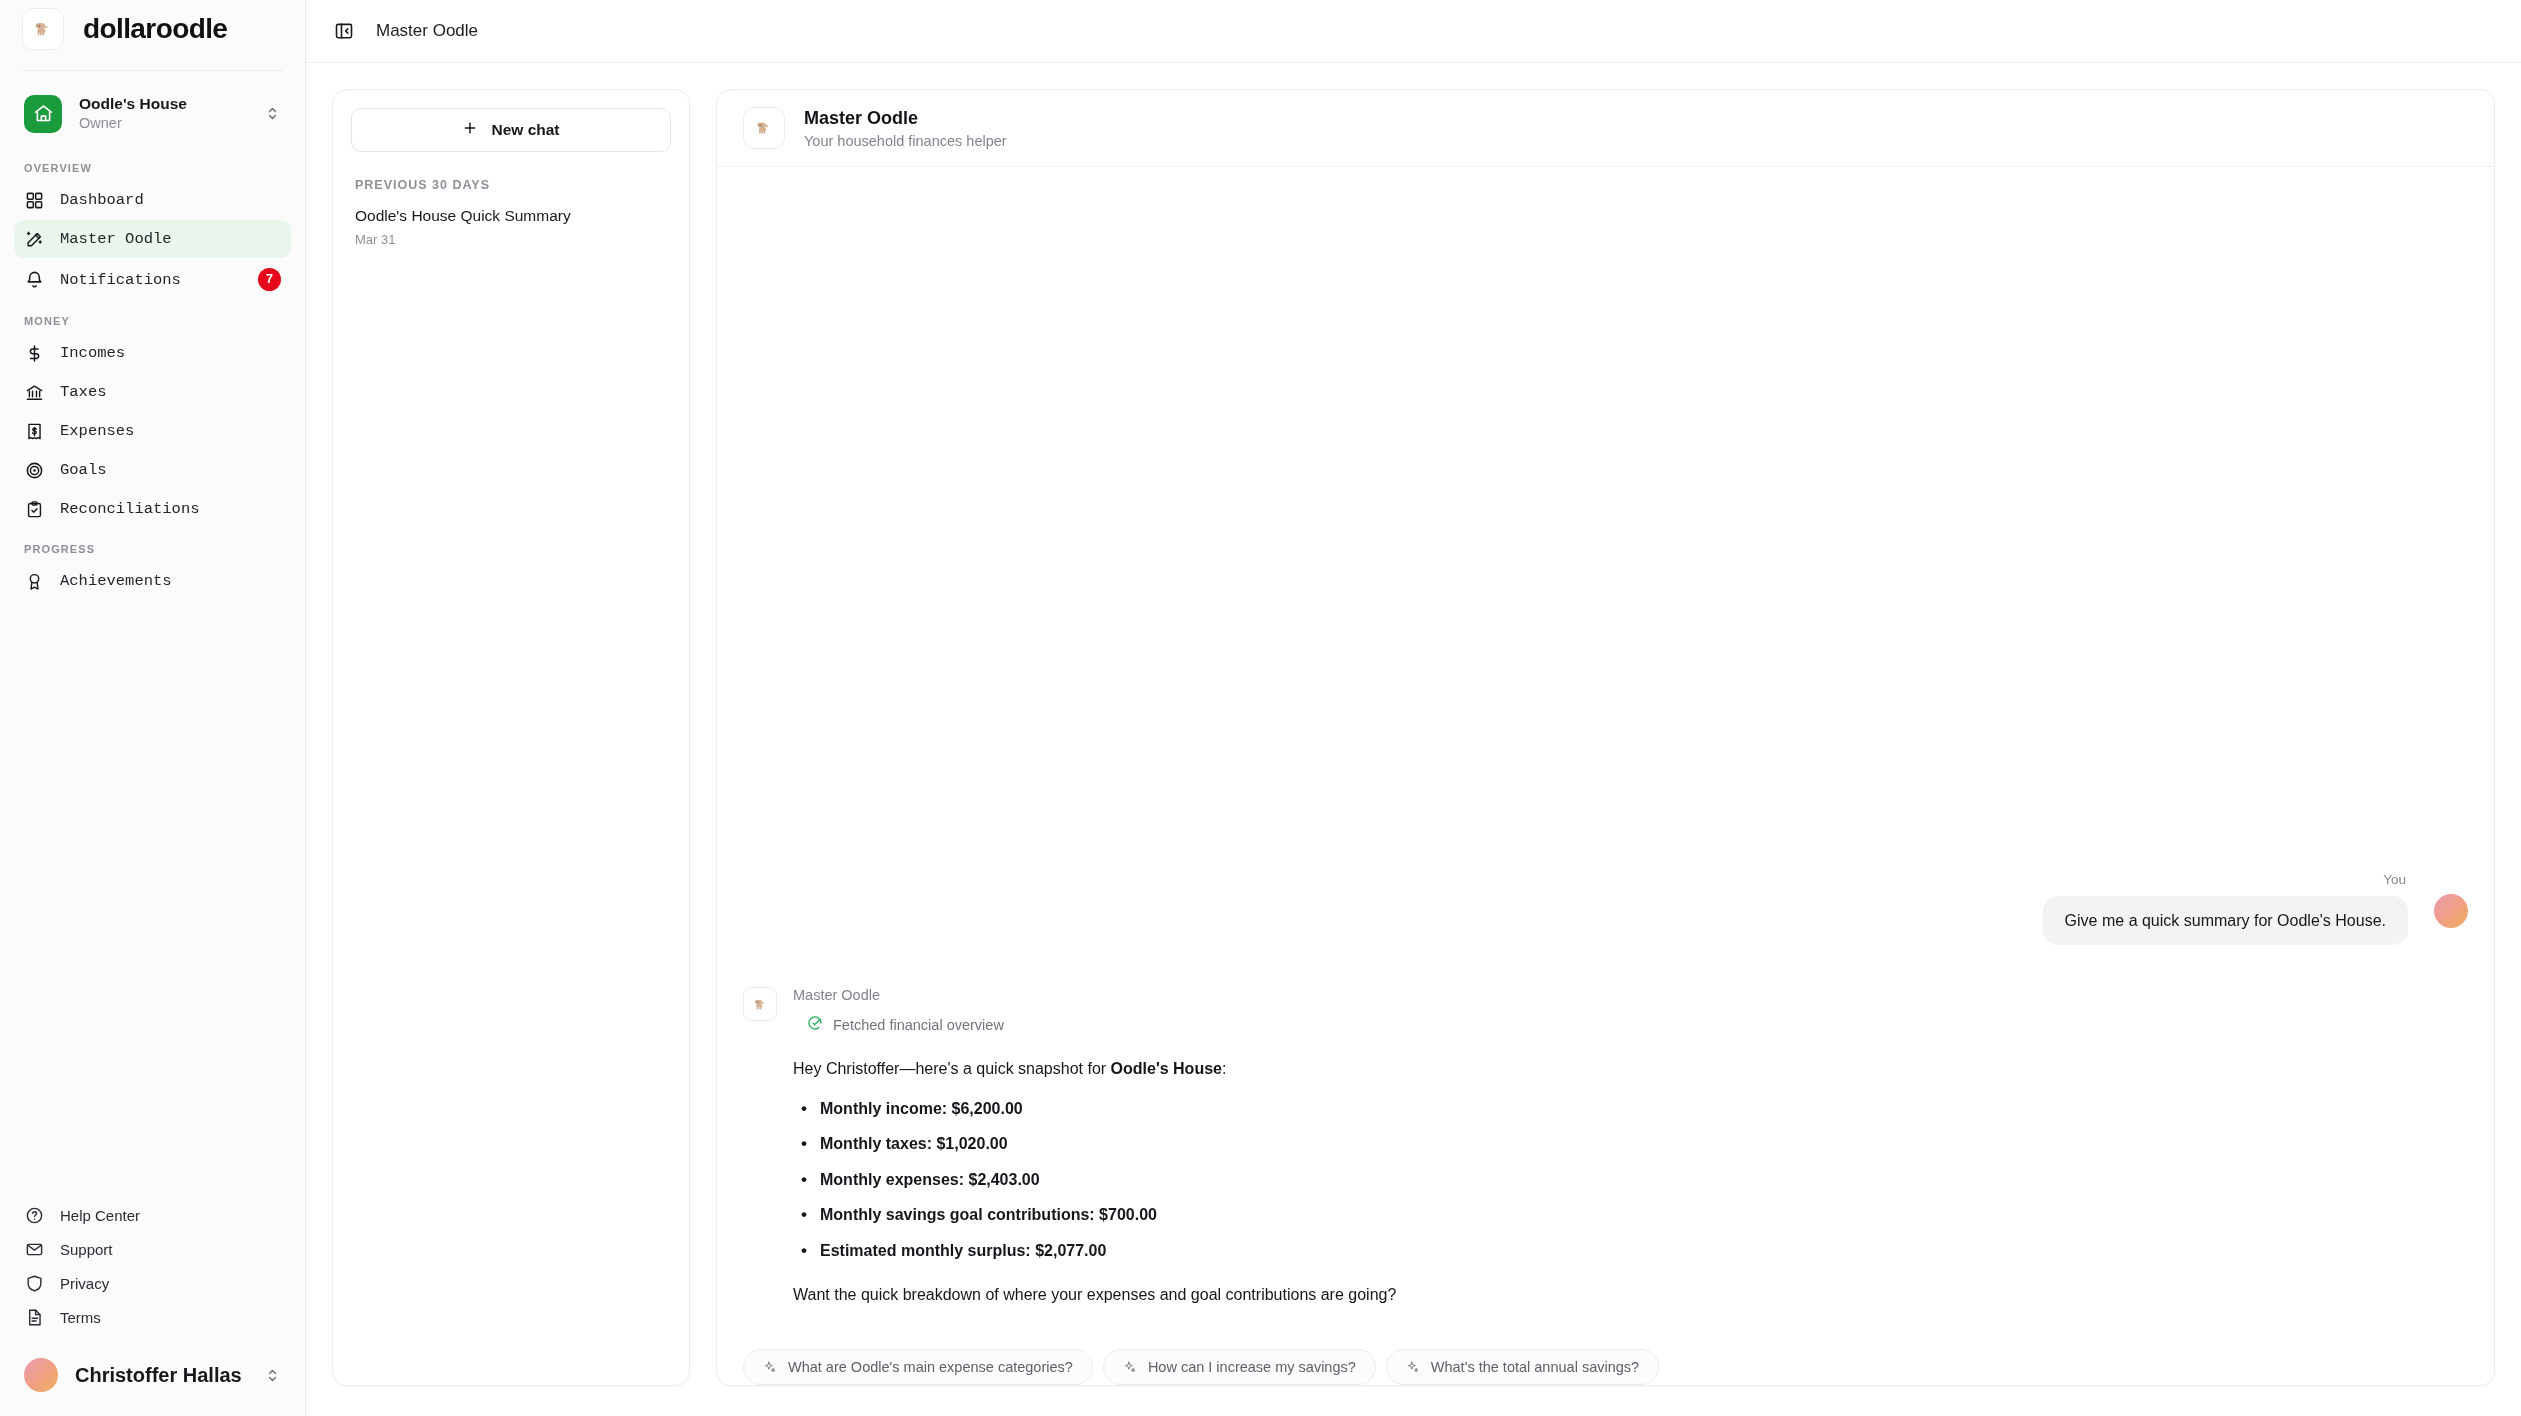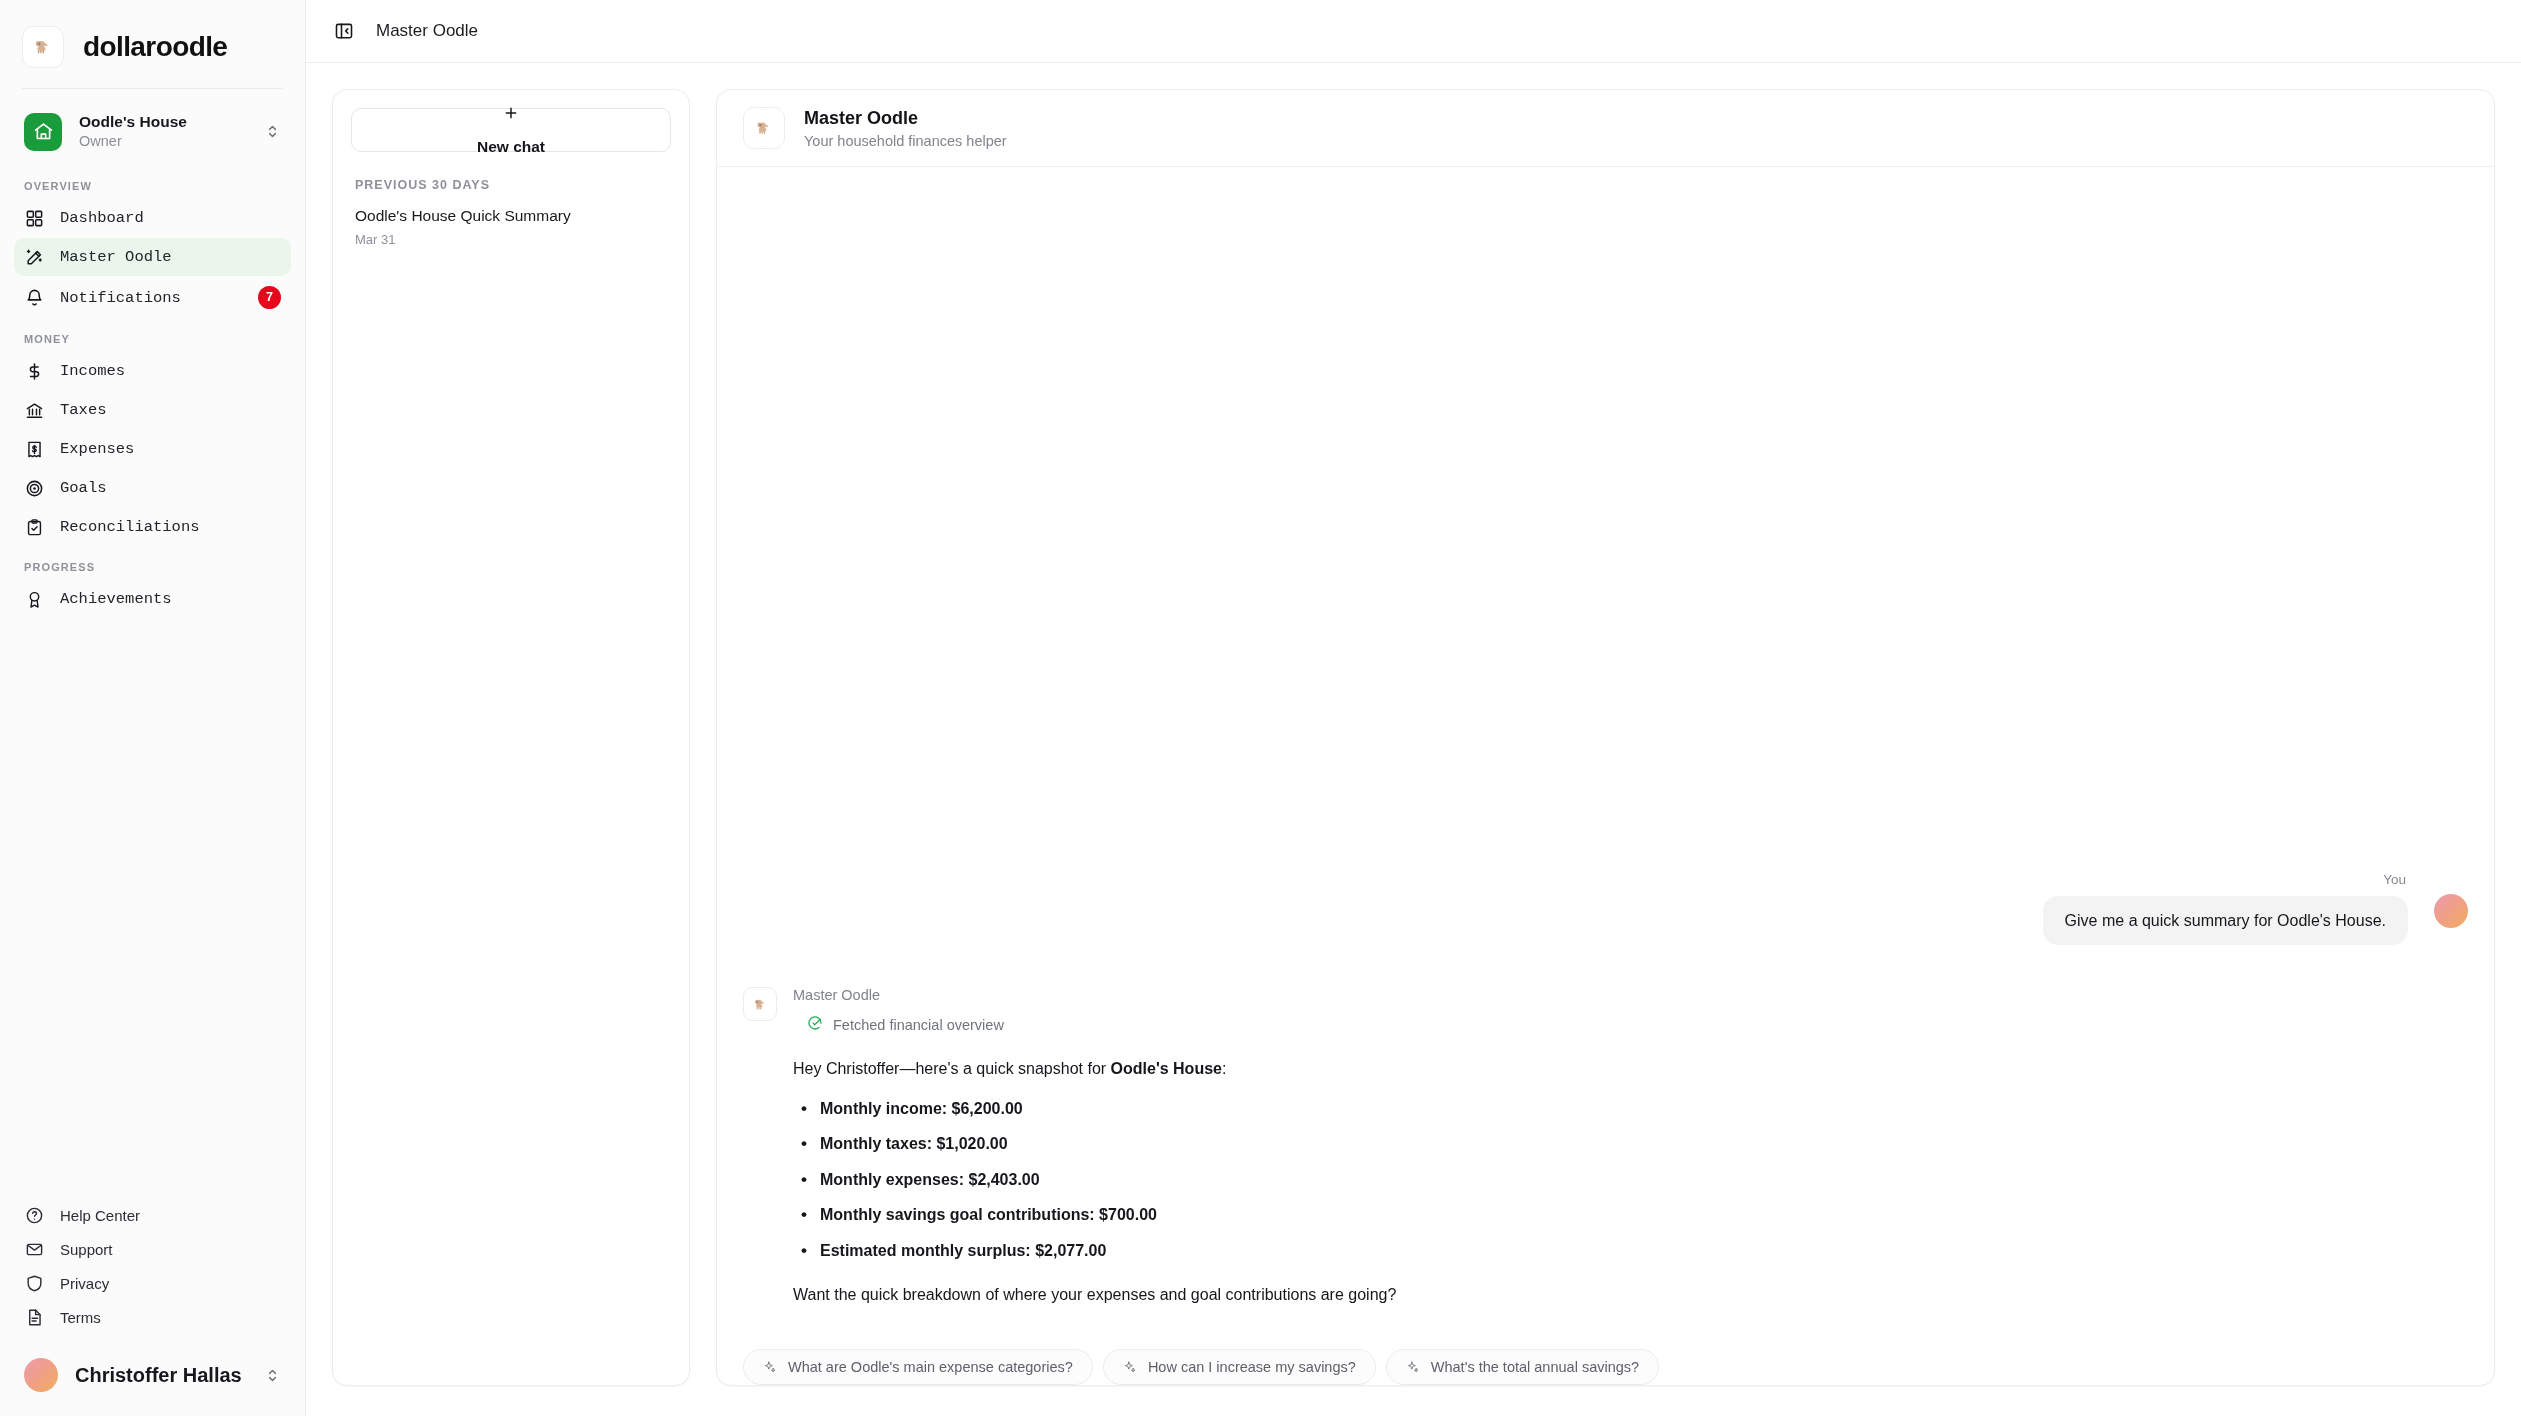--- a/index.html
+++ b/index.html
@@ -15,21 +15,21 @@
   
   .sidebar {
     width: 306px; height: 100%;
     background: #fbfbfb;
     border-right: 1px solid #ebebeb;
     display: flex; flex-direction: column;
     flex: 0 0 306px;
   }
   .brand {
     display: flex; align-items: center; gap: 19px;
-    padding: 26px 22px 20px 22px;
+    padding: 8px 22px 20px 22px;
     text-align: center;
   }
   .brand-logo {
     width: 42px; height: 42px; border-radius: 11px;
     background: #ffffff; border: 1px solid #ededed;
     display: flex; align-items: center; justify-content: center;
     font-size: 21px; line-height: 1;
   }
   .brand-name { font-size: 28px; font-weight: 700; letter-spacing: -0.6px; color: #111113; }
 
@@ -115,21 +115,21 @@
     width: 358px; flex: 0 0 358px;
     background: #fff; border: 1px solid #ededed; border-radius: 15px;
     box-shadow: 0 1px 2px rgba(16,18,22,0.04);
     padding: 18px 18px 0 18px;
     display: flex; flex-direction: column;
   }
   .new-chat {
     display: flex; align-items: center; justify-content: center; gap: 13px;
     height: 44px; border: 1px solid #e6e6e6; border-radius: 10px;
     background: #fff; cursor: pointer;
-    font-size: 15.5px; font-weight: 700; color: #15171a; flex-direction: column;
+    font-size: 15.5px; font-weight: 700; color: #15171a;
   }
   .section-label {
     font-size: 12.5px; font-weight: 600; letter-spacing: 1px;
     color: #8d9198; text-transform: uppercase; padding: 26px 4px 10px 4px;
   }
   .chat-item { padding: 4px 4px 12px 4px; cursor: pointer; border-radius: 9px; }
   .chat-item-title { font-size: 15.5px; color: #17191d; line-height: 1.35; }
   .chat-item-date { font-size: 13px; color: #8d9198; margin-top: 5px; }
 
   

